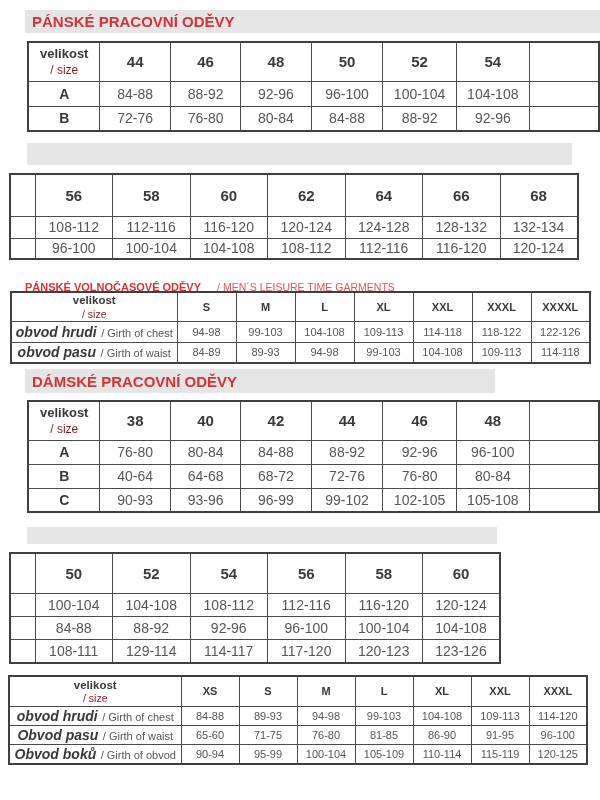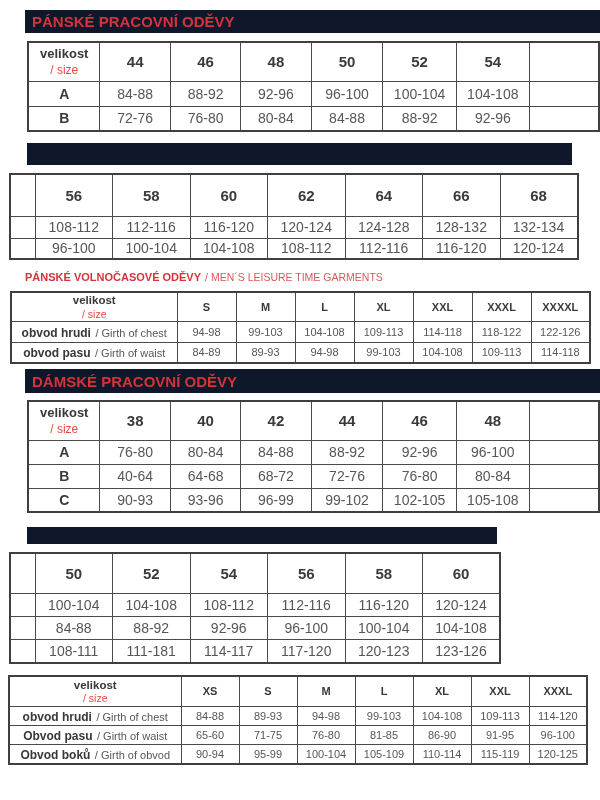--- a/index.html
+++ b/index.html
@@ -1,42 +1,42 @@
 <!DOCTYPE html>
 <html><head>
 <meta charset="utf-8">
 <style>
   html,body{margin:0;padding:0;background:#fff;}
   #page{position:relative;width:600px;height:800px;background:#ffffff;overflow:hidden;
         font-family:"Liberation Sans",sans-serif;color:#3e3e3e;}
   
-  .gbar{position:absolute;background:#0f172a;gap:48px;}
+  .gbar{position:absolute;background:#e5e5e5;gap:48px;}
   .hbar{display:flex;align-items:center;padding-left:7px;box-sizing:border-box;}
   .hcz{color:#d4333a;font-weight:bold;font-size:15px;white-space:nowrap;}
   .hen{color:#dd565b;font-size:14px;margin-left:5px;white-space:nowrap;}
   .sheading{position:absolute;display:flex;align-items:center;}
   .sheading .hcz{font-size:11px;}
-  .sheading .hen{font-size:10.5px;margin-left:4px;}
+  .sheading .hen{font-size:10.5px;margin-left:16px;}
   
   table.grid{position:absolute;border-collapse:collapse;table-layout:fixed;background:#fff;
              border:2px solid #3f3f3f;}
   table.grid td{border:1.5px solid #4a4a4a;text-align:center;vertical-align:middle;
                 padding:0;overflow:hidden;white-space:nowrap;}
   
   .big .sz{font-size:15px;font-weight:bold;color:#3a3a3a;}
   .big .val{font-size:14px;color:#565656;}
   .big .rl{font-size:14px;font-weight:bold;color:#3a3a3a;}
   .vb{display:block;font-weight:bold;font-size:13px;color:#383838;line-height:1.25;}
-  .vr{display:block;font-size:12px;color:#ef4444;line-height:1.2;}
+  .vr{display:block;font-size:12px;color:#7f1d1d;line-height:1.2;}
   
   .sml .sz{font-size:11px;font-weight:bold;color:#3a3a3a;}
   .sml .val{font-size:11px;color:#565656;}
   .sml .vb{font-size:11.5px;}
   .sml .vr{font-size:10.5px;}
-  .mb{font-weight:bold;font-size:12px;color:#383838;}
+  .mb{font-weight:bold;font-size:14px;color:#383838;font-style:italic;}
   .mr{font-size:11px;color:#575757;}
 </style>
 </head>
 <body>
 
 <div id="page">
 
   <div class="gbar hbar" style="left:25px;top:10px;width:575px;height:23px;">
     <span class="hcz">PÁNSKÉ PRACOVNÍ ODĚVY</span>
   </div>
@@ -129,21 +129,21 @@
       <td class="val">100-104</td>
       <td class="val">104-108</td>
       <td class="val">108-112</td>
       <td class="val">112-116</td>
       <td class="val">116-120</td>
       <td class="val">120-124</td>
     </tr>
   </tbody>
     </table>
 
-  <div class="sheading" style="left:25px;top:270px;height:14px;justify-content:space-between;">
+  <div class="sheading" style="left:25px;top:280px;height:14px;justify-content:space-between;">
     <span class="hcz">PÁNSKÉ VOLNOČASOVÉ ODĚVY</span>
     <span class="hen">/ MEN´S LEISURE TIME GARMENTS</span>
   </div>
 
   <table class="grid sml" style="left:10px;top:291px;">
     <colgroup>
         <col style="width:166px">
         <col style="width:59px">
         <col style="width:59px">
         <col style="width:59px">
@@ -186,21 +186,21 @@
       <td class="val">89-93</td>
       <td class="val">94-98</td>
       <td class="val">99-103</td>
       <td class="val">104-108</td>
       <td class="val">109-113</td>
       <td class="val">114-118</td>
     </tr>
   </tbody>
     </table>
 
-  <div class="gbar hbar" style="left:25px;top:369px;width:575px;height:24px;">
+  <div class="gbar hbar" style="left:25px;top:369px;width:470px;height:24px;">
     <span class="hcz">DÁMSKÉ PRACOVNÍ ODĚVY</span>
   </div>
 
   <table class="grid big" style="left:27px;top:400px;">
     <colgroup>
         <col style="width:77px">
         <col style="width:78px">
         <col style="width:78px">
         <col style="width:78px">
         <col style="width:78px">
@@ -291,21 +291,21 @@
       <td class="val">84-88</td>
       <td class="val">88-92</td>
       <td class="val">92-96</td>
       <td class="val">96-100</td>
       <td class="val">100-104</td>
       <td class="val">104-108</td>
     </tr>
     <tr style="height:24px">
       <td class="cut"></td>
       <td class="val">108-111</td>
-      <td class="val">111-181</td>
+      <td class="val">129-114</td>
       <td class="val">114-117</td>
       <td class="val">117-120</td>
       <td class="val">120-123</td>
       <td class="val">123-126</td>
     </tr>
   </tbody>
     </table>
 
   <table class="grid sml" style="left:8px;top:675px;">
     <colgroup>

